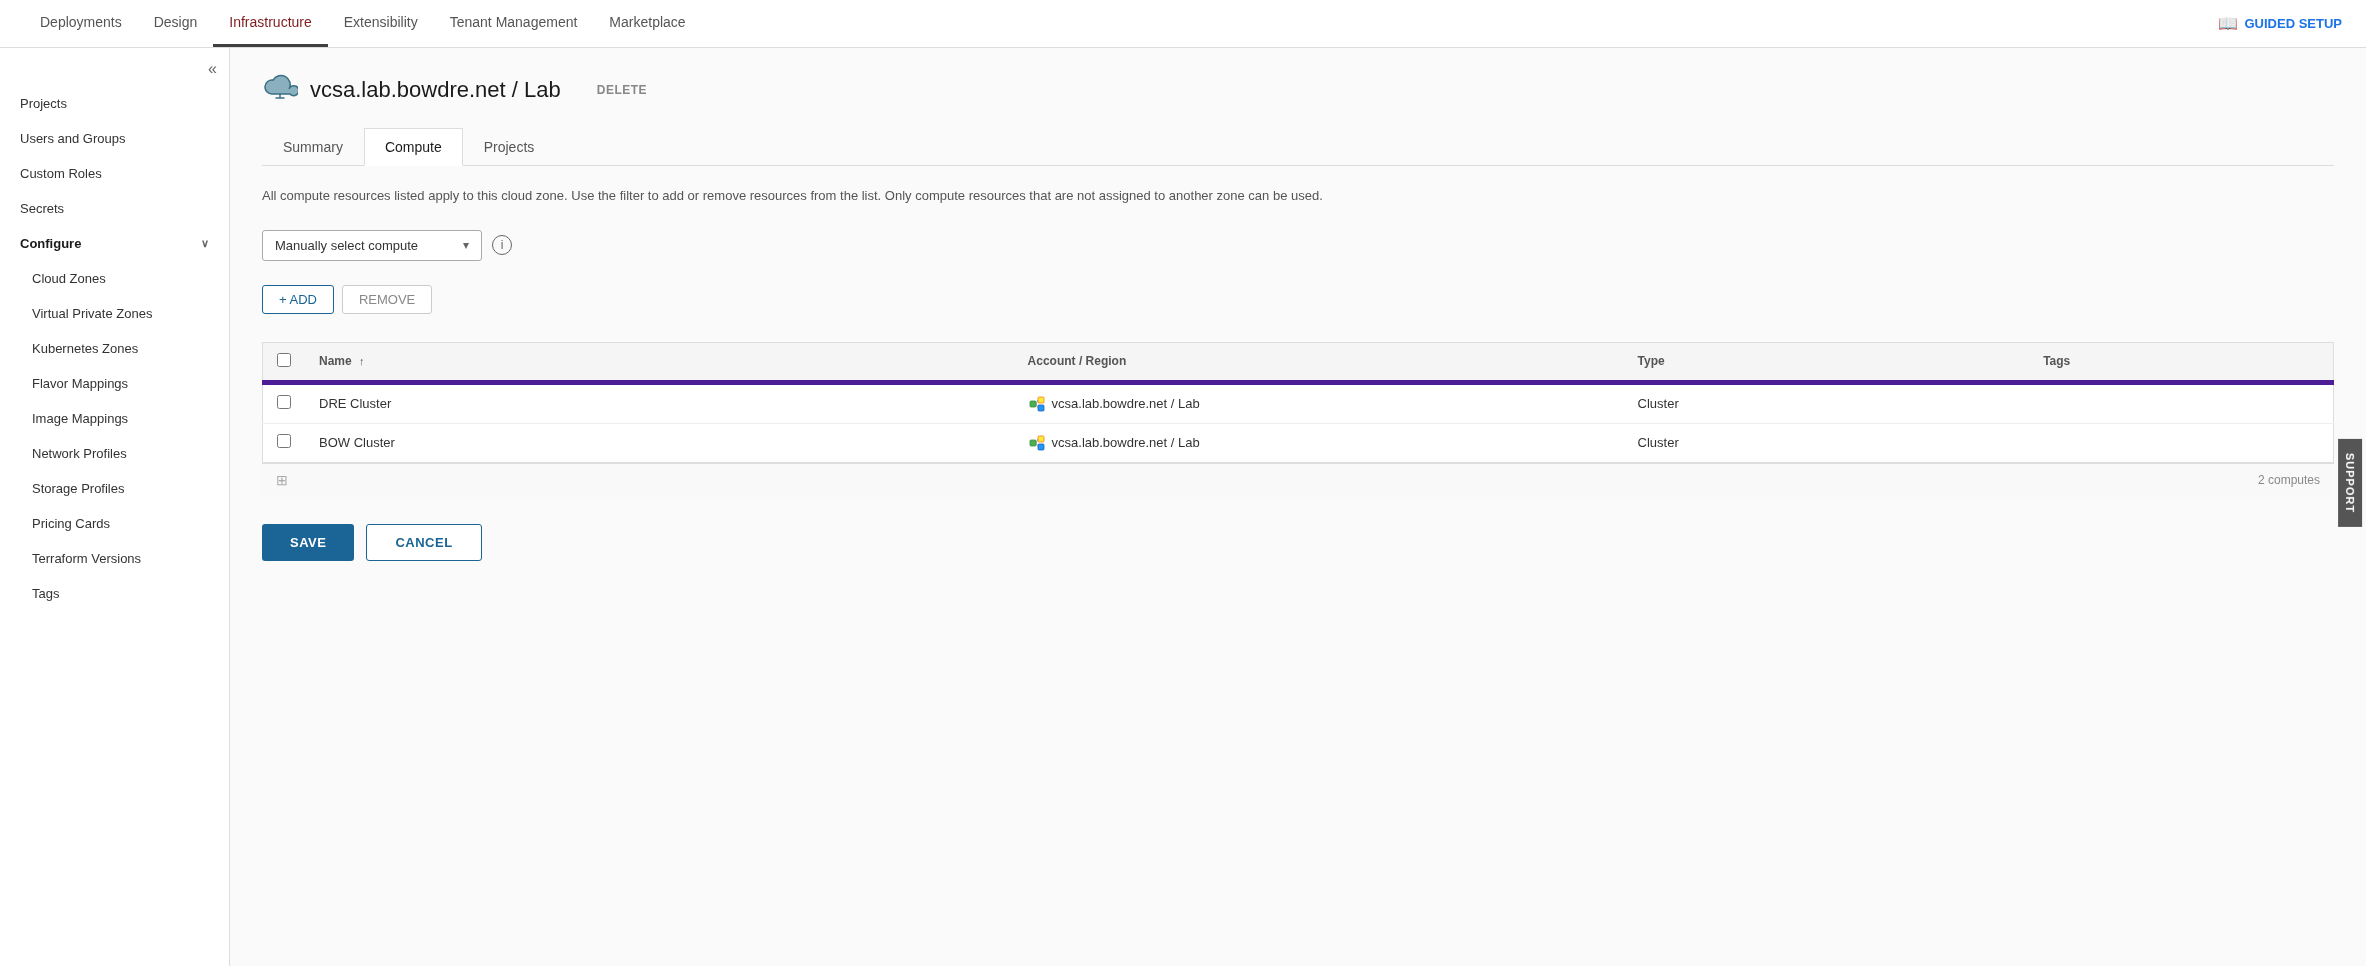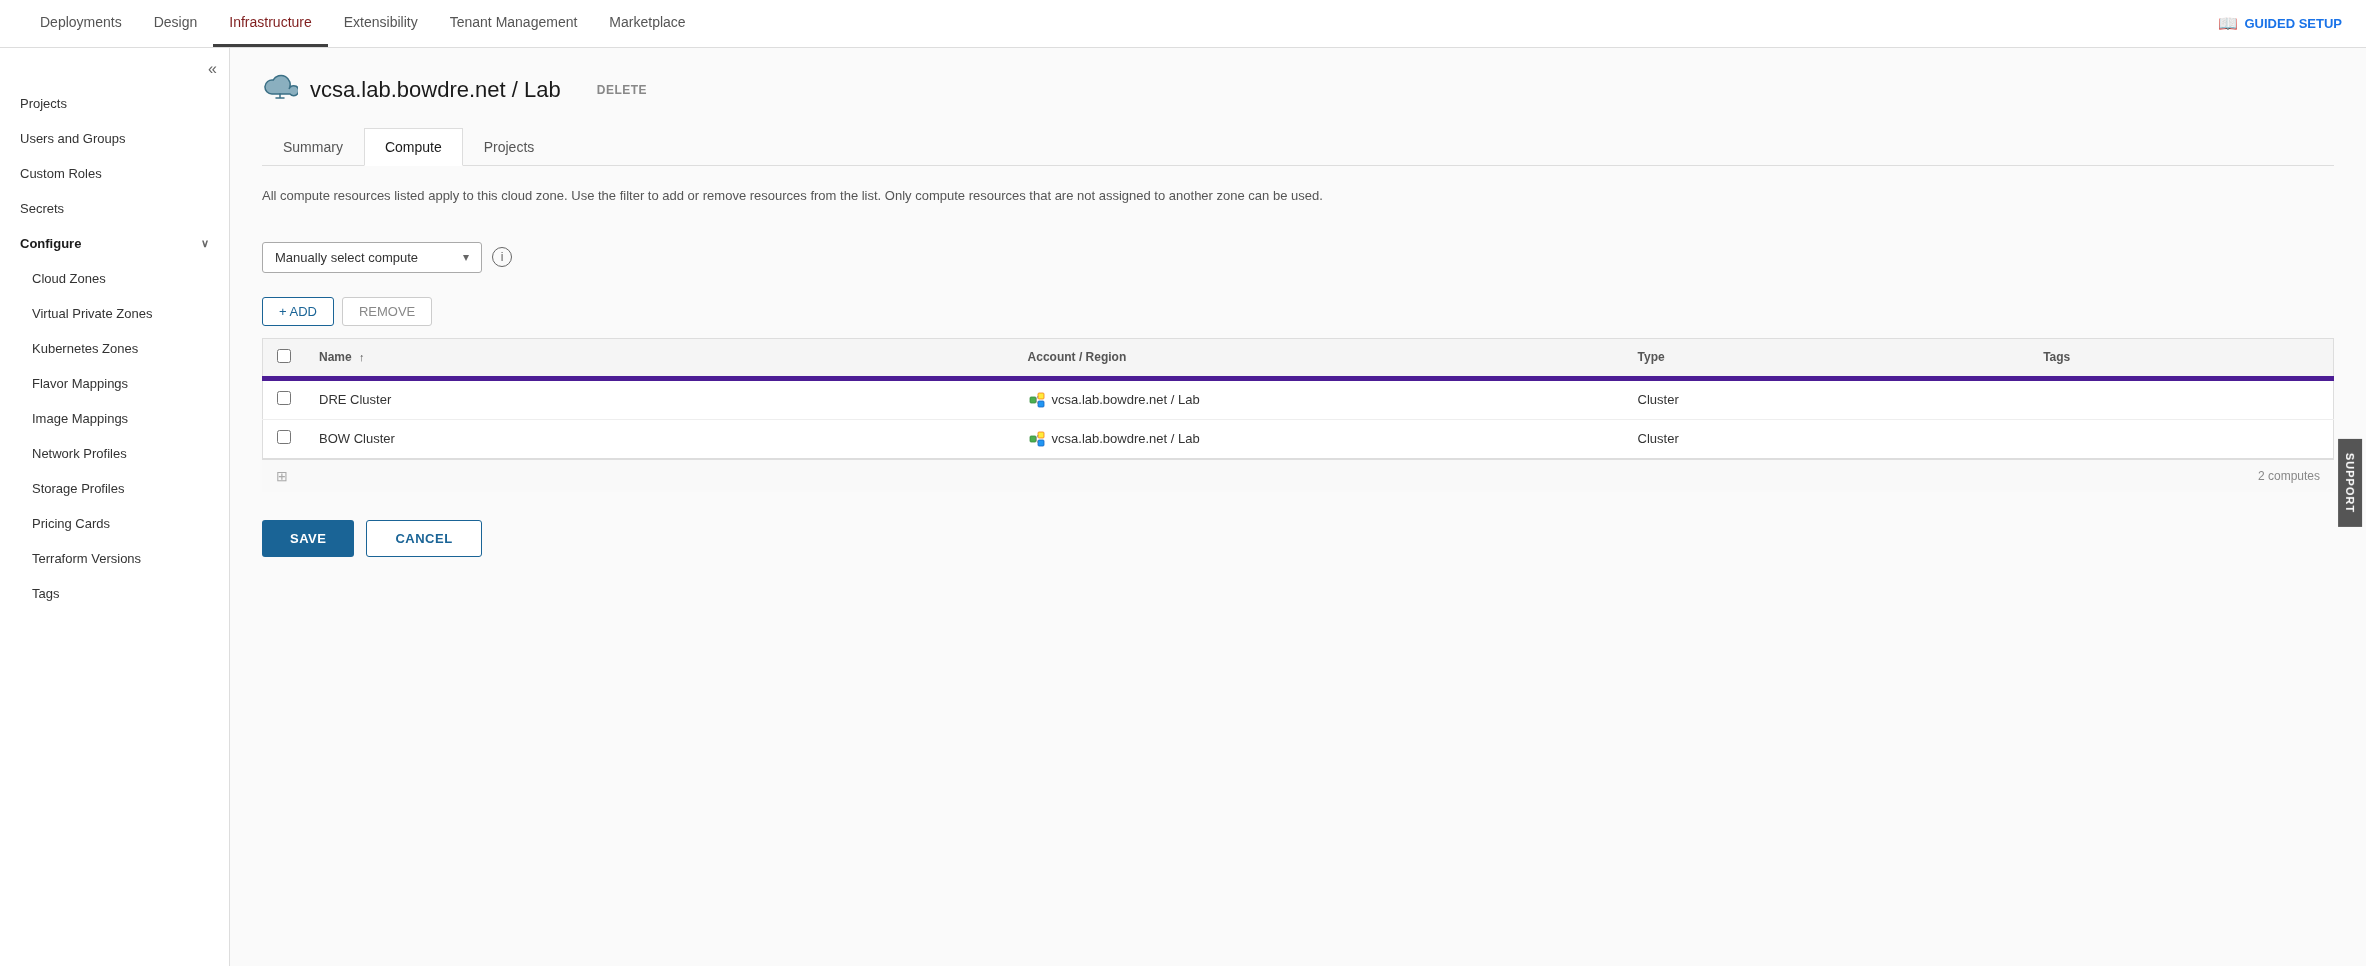--- a/index.html
+++ b/index.html
@@ -147,21 +147,21 @@
       border-bottom: 1px solid #fff;
       background: #fff;
       color: #1a1a1a;
       font-weight: 500;
     }
 
     
     .description {
       font-size: 13px;
       color: #555;
-      margin-bottom: 36px;
+      margin-bottom: 24px;
       line-height: 1.5;
     }
 
     
     .compute-select-row {
       display: flex;
       align-items: center;
       gap: 10px;
       margin-bottom: 24px;
     }
@@ -188,21 +188,21 @@
       justify-content: center;
       font-size: 12px;
       color: #666;
       cursor: default;
     }
 
     
     .action-buttons {
       display: flex;
       gap: 8px;
-      margin-bottom: 12px;
+      margin-bottom: 28px;
     }
     .btn-add {
       background: #fff;
       border: 1px solid #1a6496;
       color: #1a6496;
       padding: 6px 16px;
       border-radius: 3px;
       cursor: pointer;
       font-size: 13px;
       font-weight: 500;

